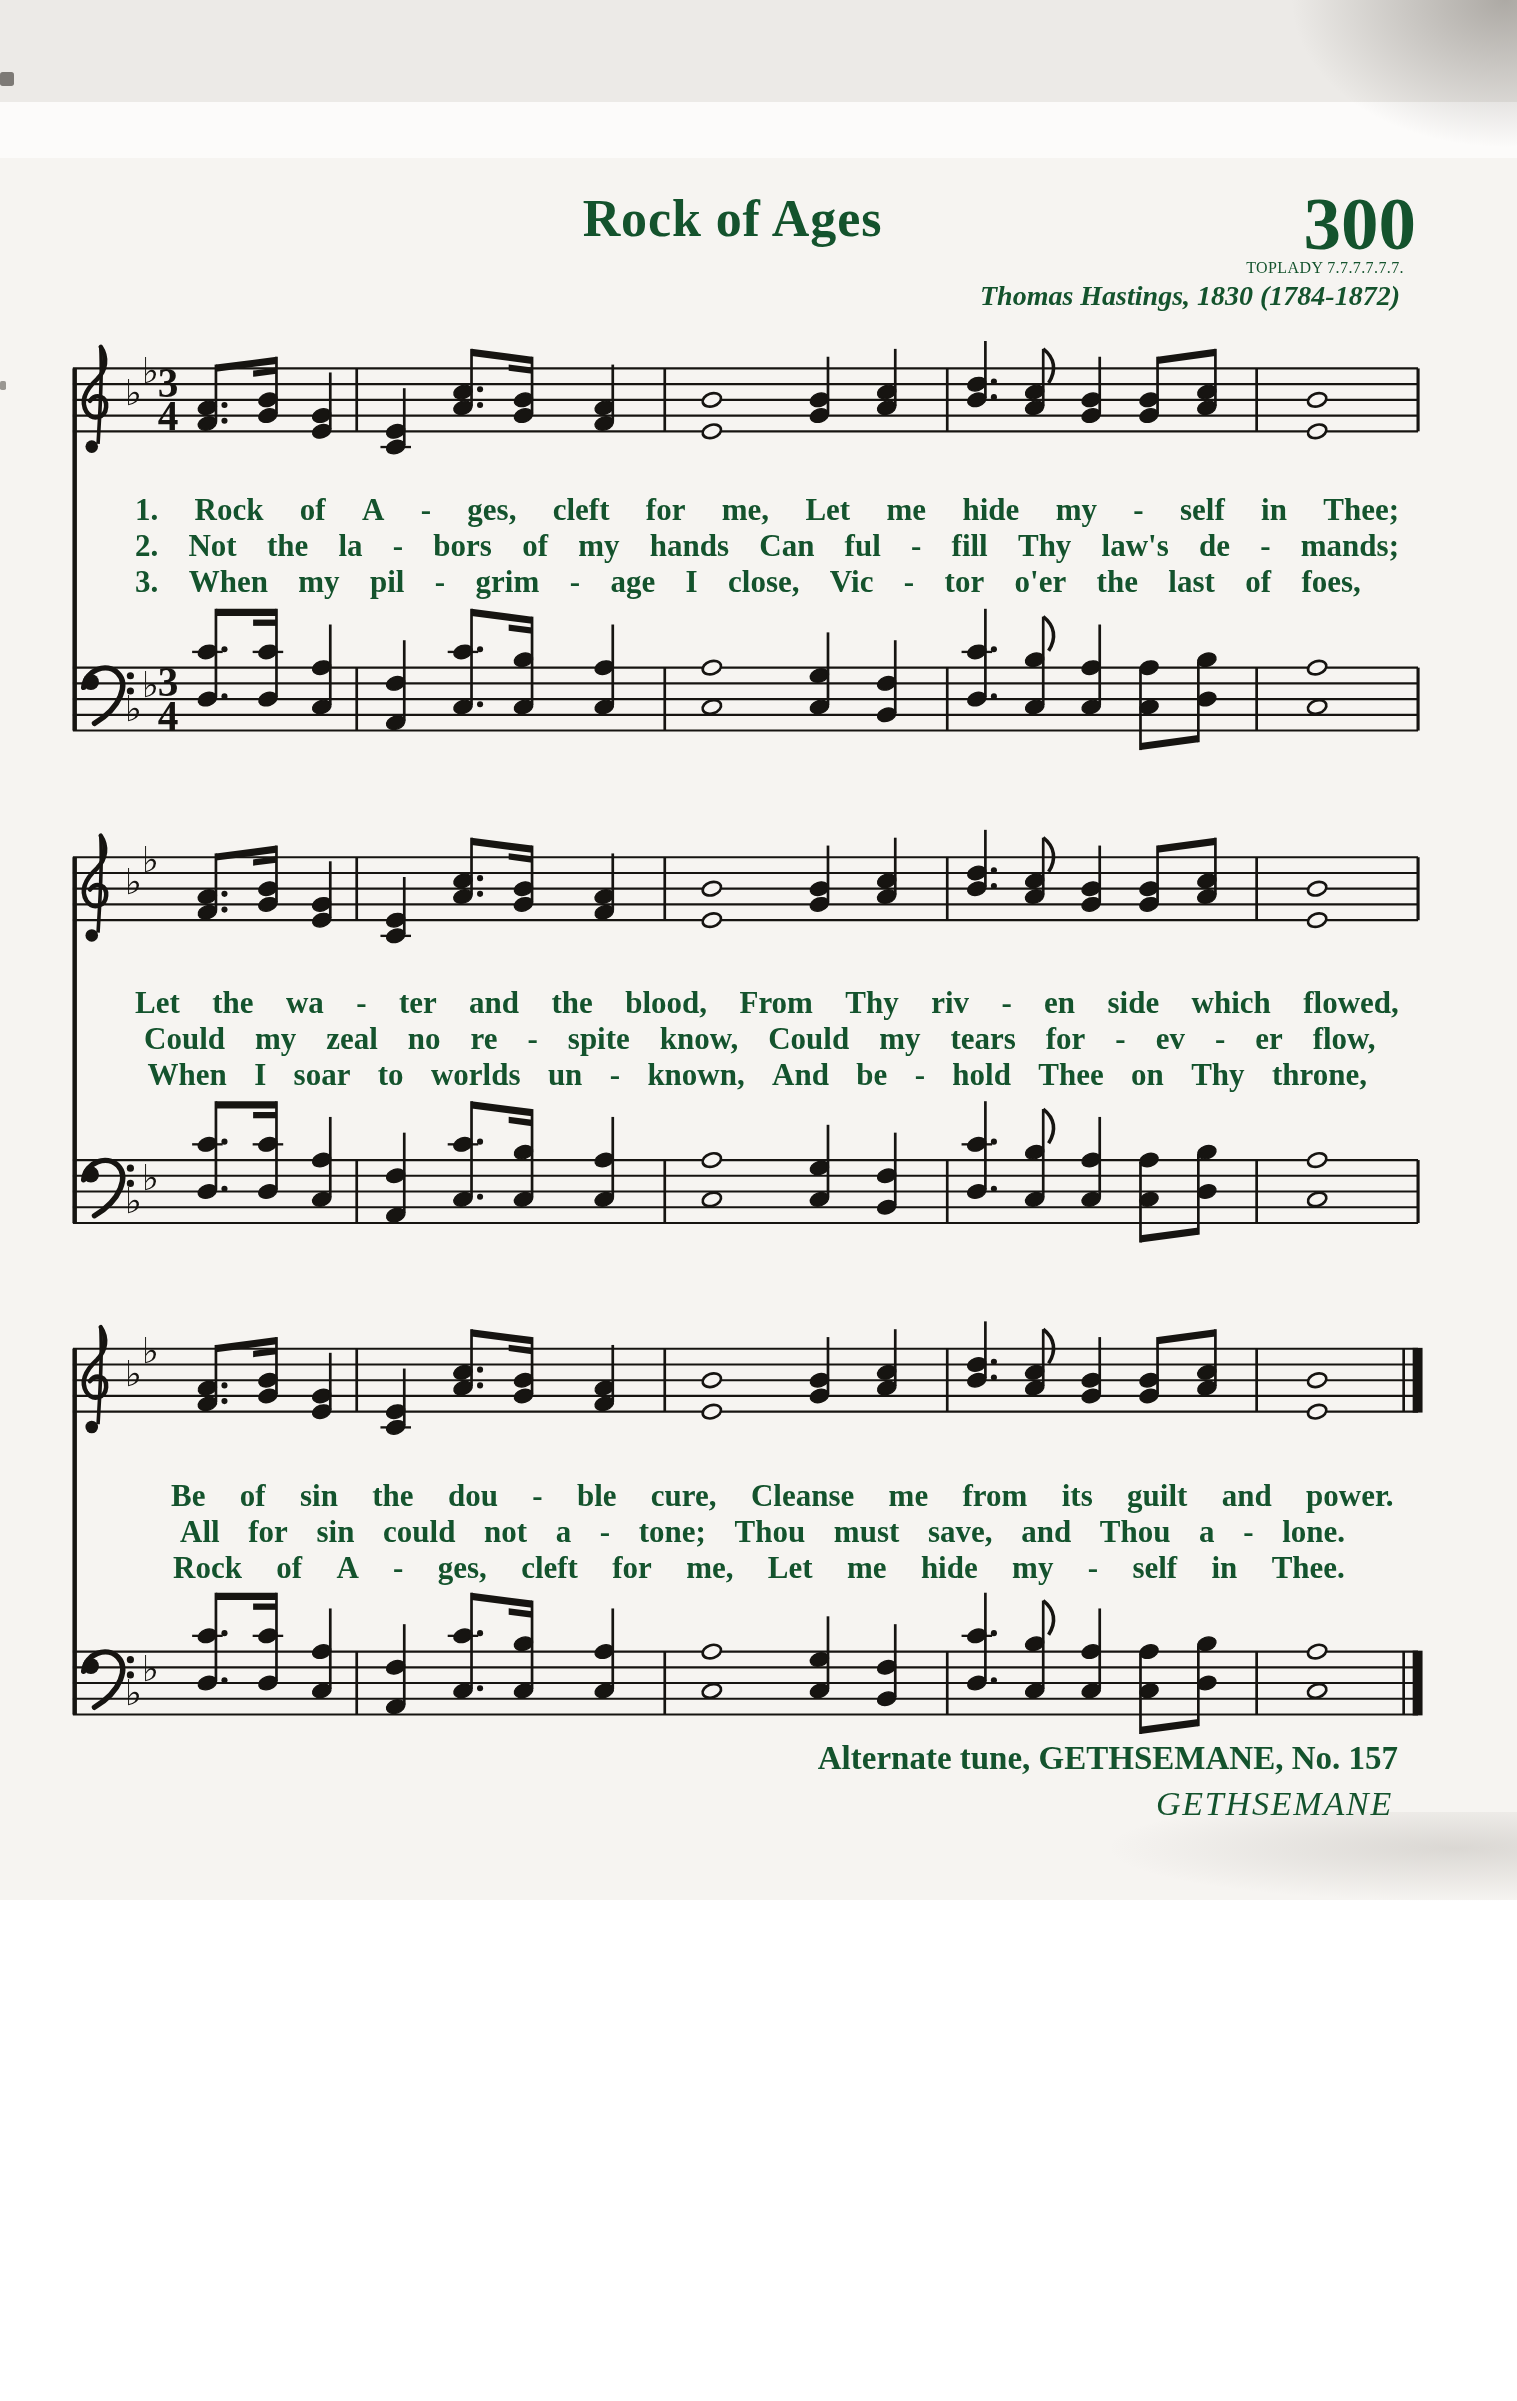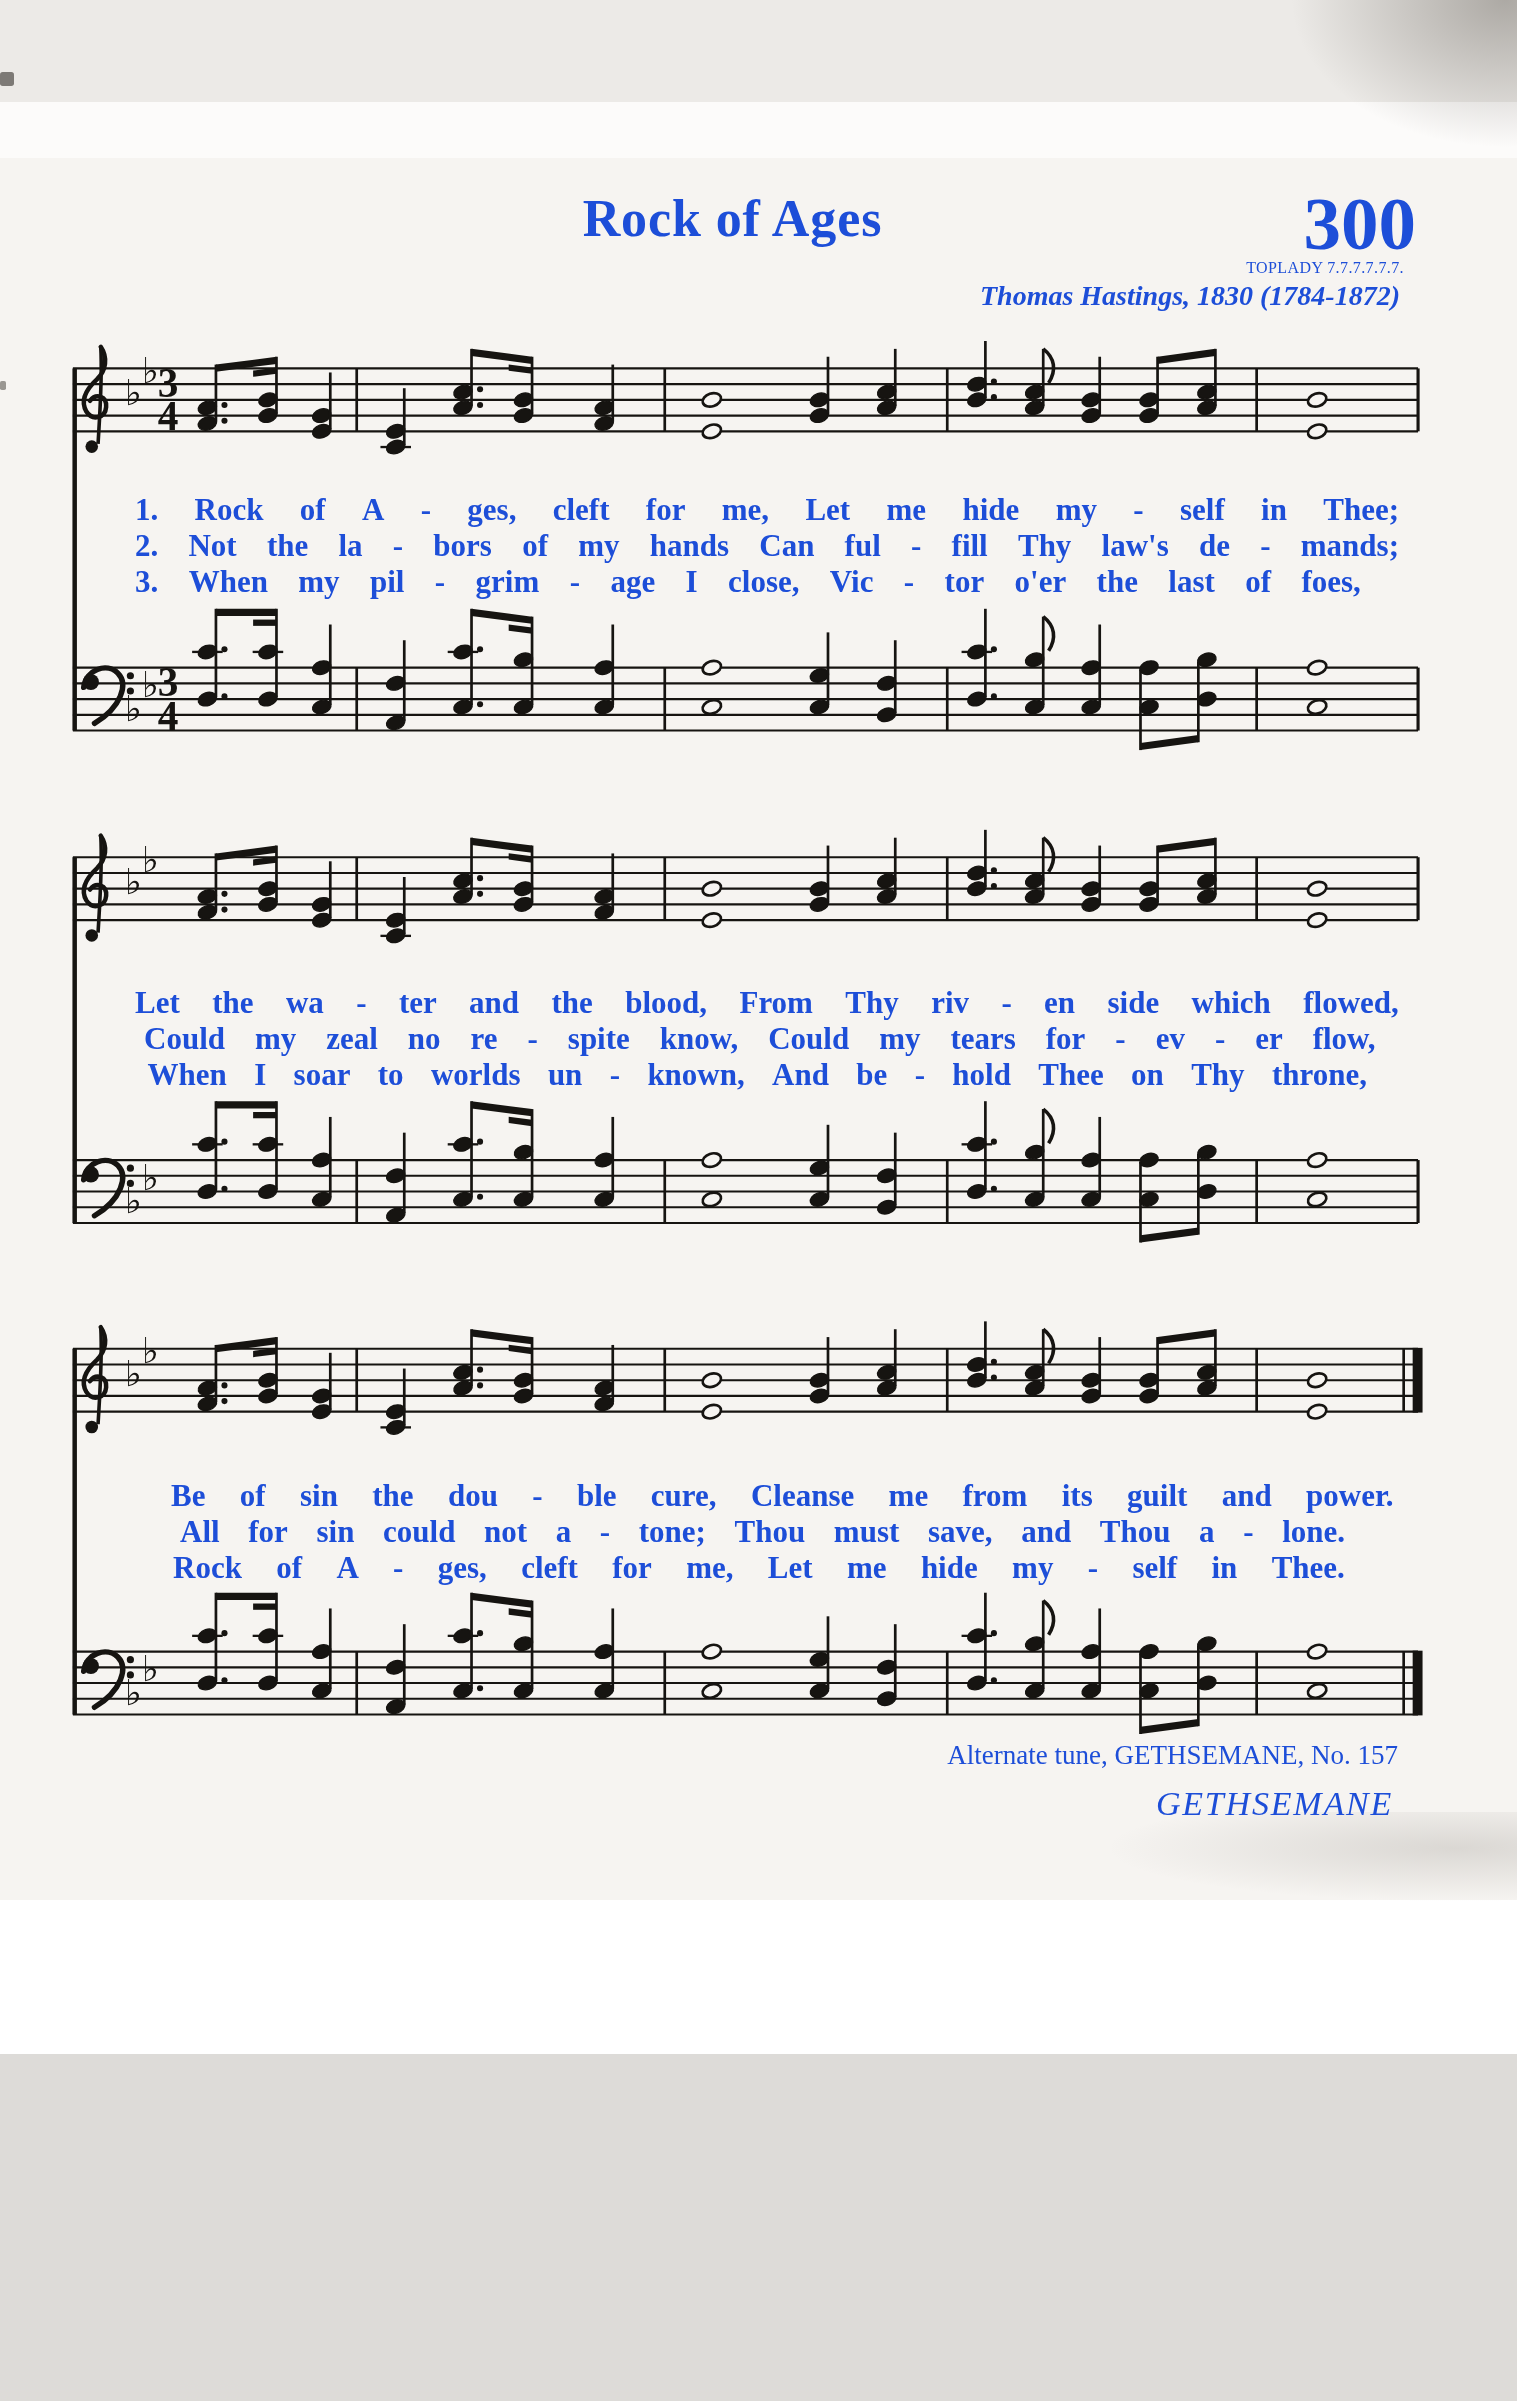--- a/index.html
+++ b/index.html
@@ -1,18 +1,18 @@
 <!DOCTYPE html>
 <html style="font-size:14.4px"><head>
 <meta charset="utf-8">
 <style>
   *{box-sizing:border-box}
   html,body{margin:0;padding:0;background:#dddbd8}
-  .page{position:relative;width:1517px;height:2054px;margin:0 auto;background:#f6f4f1;overflow:hidden;
-        color:#1d4ed8;font-family:"Liberation Serif","DejaVu Serif",serif}
+  .page{position:relative;width:1517px;height:2401px;margin:0 auto;background:#f6f4f1;overflow:hidden;
+        color:#14532d;font-family:"Liberation Serif","DejaVu Serif",serif}
   
   .band-top{position:absolute;left:0;top:0;width:100%;height:102px;background:#eceae7}
   .band-white{position:absolute;left:0;top:102px;width:100%;height:56px;background:#fcfbfa}
   .band-bottom{position:absolute;left:0;top:1900px;width:100%;height:501px;background:#ffffff}
   .smudge-tr{position:absolute;right:0;top:0;width:234px;height:153px;
      background:radial-gradient(ellipse at 95% 0%,rgba(110,105,98,.50),rgba(110,105,98,0) 68%)}
   .smudge-br{position:absolute;right:0;top:1812px;width:413px;height:90px;
      background:radial-gradient(ellipse at 85% 40%,rgba(120,114,106,.22),rgba(120,114,106,0) 70%)}
   .tick-left{position:absolute;left:0;top:72px;width:13.5px;height:14.4px;background:#7d7a76;border-radius:2.7px}
   .tick-left2{position:absolute;left:0;top:381px;width:6.3px;height:9px;background:#9a9792;border-radius:1.8px}
@@ -27,21 +27,21 @@
   .lyrics{position:absolute;left:135px;width:1264px}
   .lyric-line{display:flex;justify-content:space-between;align-items:baseline;height:36px;
               font-weight:700;font-size:31px;white-space:nowrap}
   .lyrics[data-name="lyric-block-1"] .lyric-line:nth-child(3){padding-right:38px}
   .lyrics[data-name="lyric-block-2"] .lyric-line:nth-child(2){padding:0 23.4px 0 9px}
   .lyrics[data-name="lyric-block-2"] .lyric-line:nth-child(3){padding:0 32px 0 12.6px}
   .lyrics[data-name="lyric-block-3"] .lyric-line:nth-child(1){padding:0 5.4px 0 36px}
   .lyrics[data-name="lyric-block-3"] .lyric-line:nth-child(2){padding:0 54px 0 45px}
   .lyrics[data-name="lyric-block-3"] .lyric-line:nth-child(3){padding:0 54px 0 38px}
 
-  .footer-alt{position:absolute;right:119px;top:1740px;font-size:27px;font-weight:400}
+  .footer-alt{position:absolute;right:119px;top:1740px;font-size:33px;font-weight:700}
   .footer-cat{position:absolute;right:124px;top:1785px;font-size:34px;font-style:italic;letter-spacing:1.8px}
 
   #music{position:absolute;left:0;top:0;pointer-events:none}
   #music text{font-family:"Liberation Serif","DejaVu Serif",serif}
 </style>
 </head>
 <body>
 
 <div class="page" data-name="hymnal-page">
 

